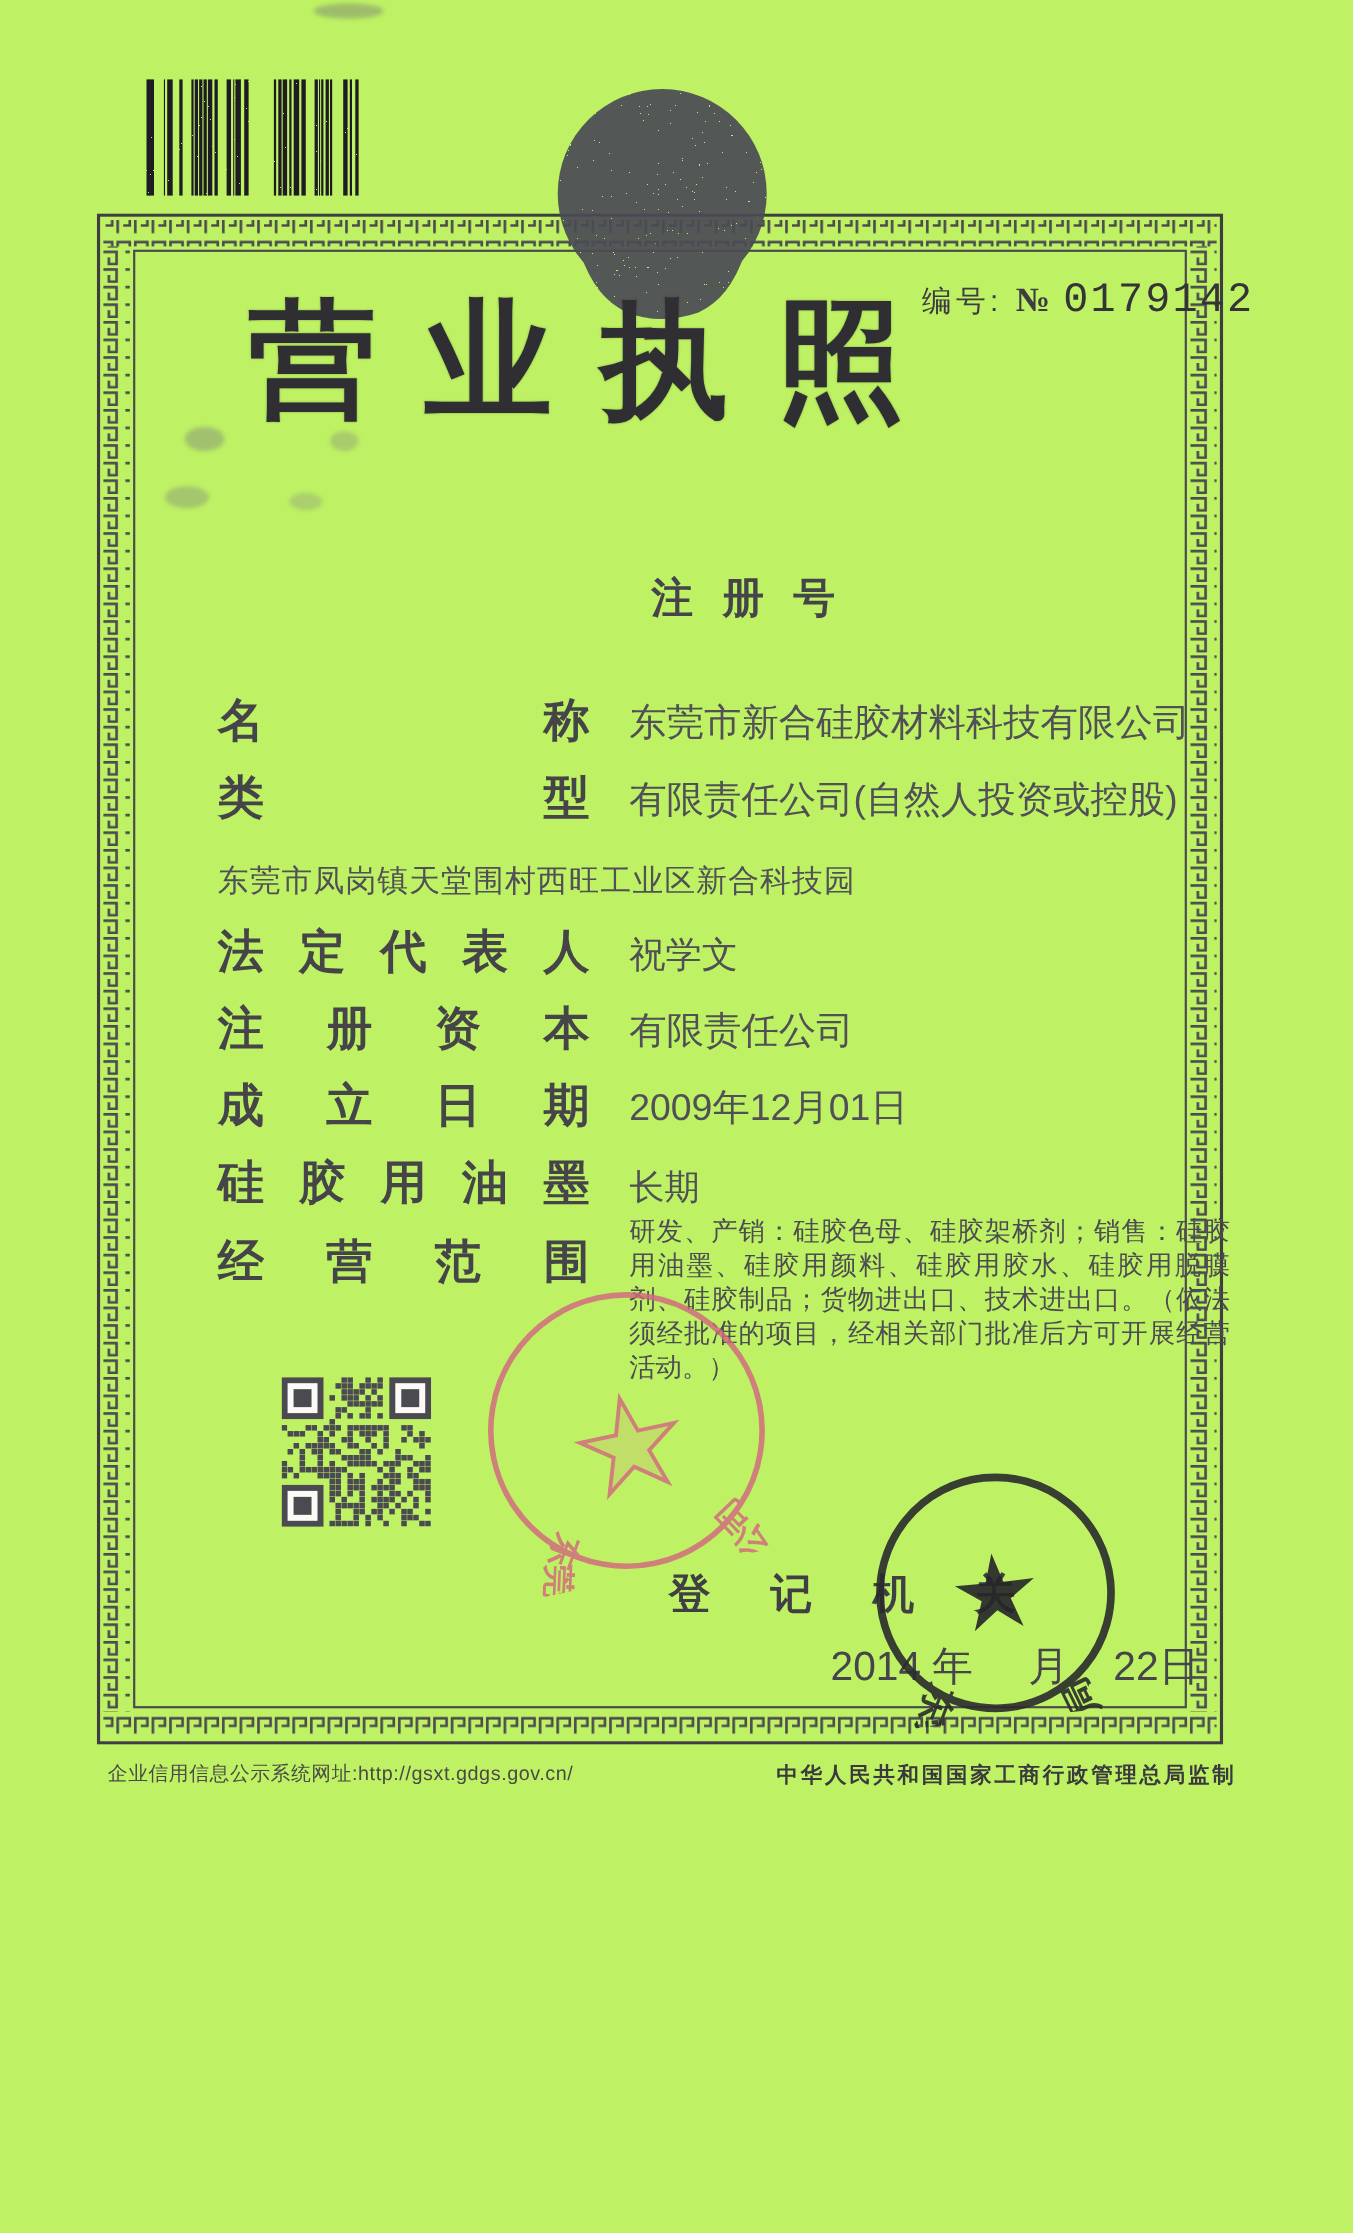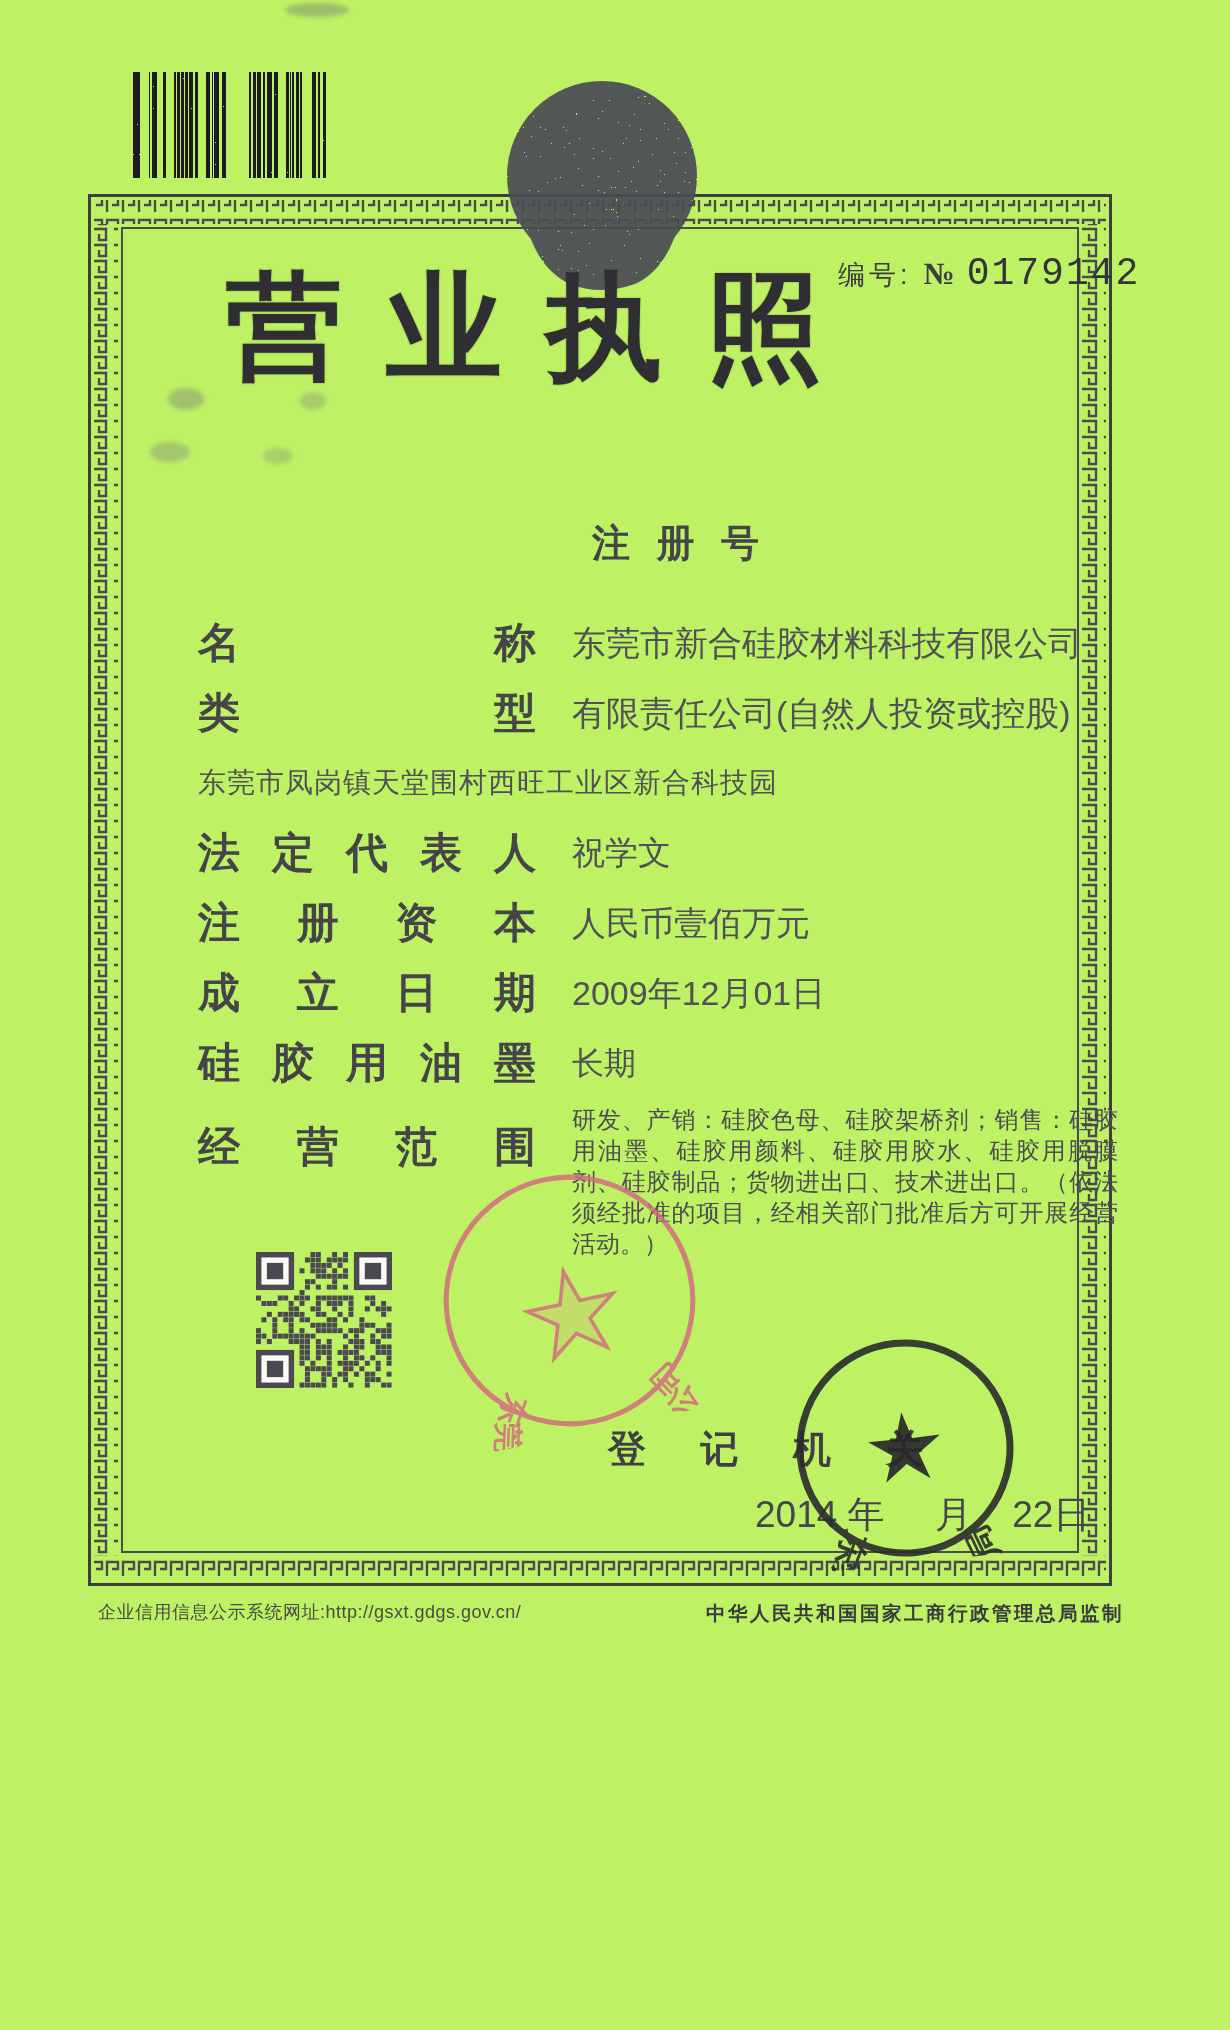--- a/index.html
+++ b/index.html
@@ -24,21 +24,21 @@
   
   .title{position:absolute;left:226px;top:250px;z-index:3;font-size:116px;font-weight:900;letter-spacing:44px;color:#2f2f33;white-space:nowrap;text-shadow:0 0 2px rgba(20,20,20,.35);}
 
   
   .regline{position:absolute;left:592px;top:518px;z-index:3;display:flex;align-items:baseline;gap:30px;}
   .regline .rl{font-size:38px;font-weight:600;letter-spacing:8px;color:#44444a;}
   .regline .rv{font-family:"Liberation Serif",serif;font-size:37px;letter-spacing:2px;color:#4a4a50;}
 
   
   .fields{position:absolute;left:198px;top:608px;width:920px;z-index:3;}
-  .row{display:flex;align-items:center;min-height:70px;}
+  .row{display:flex;align-items:flex-end;min-height:70px;}
   .row .lbl{width:338px;min-width:338px;margin-right:36px;font-size:42px;font-weight:bold;color:#454549;text-align:justify;text-align-last:justify;line-height:1.1;}
   .row .val{font-size:34px;color:#505056;line-height:1.2;}
   .row.r2 .val{font-size:28px;letter-spacing:1px;}
   .row.r3 .val{font-size:33px;}
   .row.r6 .val{font-size:32px;}
   .row.r7{align-items:flex-start;min-height:130px;margin-top:6px;}
   .row.r7 .lbl{margin-top:20px;}
   .row.r7 .val{font-size:24px;line-height:31px;width:562px;color:#4c4c52;text-align:justify;}
 
   
@@ -173,21 +173,21 @@
     </div>
     <div class="row r2">
       <span class="val">东莞市凤岗镇天堂围村西旺工业区新合科技园</span>
     </div>
     <div class="row r3">
       <span class="lbl">法定代表人</span>
       <span class="val">祝学文</span>
     </div>
     <div class="row r4">
       <span class="lbl">注册资本</span>
-      <span class="val">人民币壹佰万元</span>
+      <span class="val">有限责任公司</span>
     </div>
     <div class="row r5">
       <span class="lbl">成立日期</span>
       <span class="val">2009年12月01日</span>
     </div>
     <div class="row r6">
       <span class="lbl">硅胶用油墨</span>
       <span class="val">长期</span>
     </div>
     <div class="row r7">

